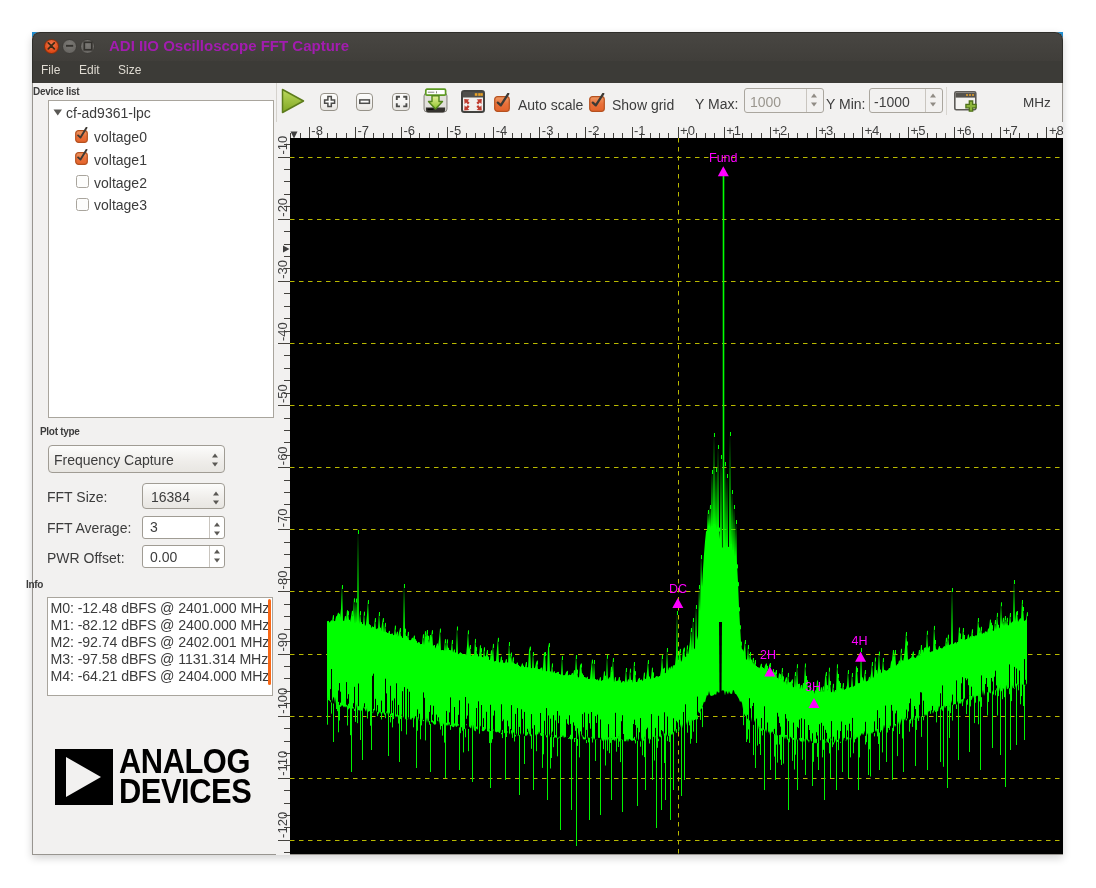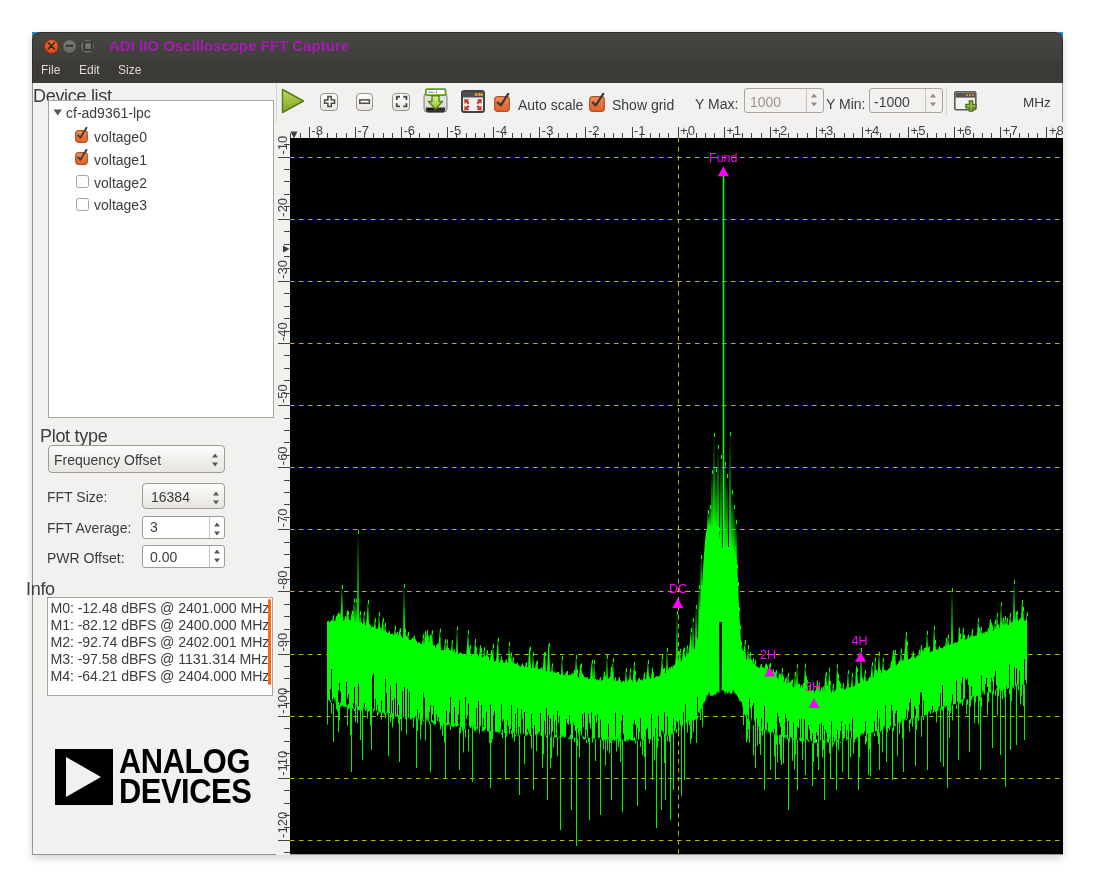--- a/index.html
+++ b/index.html
@@ -7,21 +7,21 @@
   background:#f2f1f0; border:1px solid #989590; border-top:none; border-radius:8px 8px 0 0;
   box-shadow:0 3px 8px rgba(0,0,0,0.18); }
 #titlebar { position:absolute; left:32px; top:32px; width:1031px; height:29px;
   background:linear-gradient(#484642,#403e3a); border-radius:8px 8px 0 0; border:1px solid #2f2e2a; border-bottom:none; }
 #menubar { position:absolute; left:32px; top:61px; width:1031px; height:22px; background:#3c3b37;
   border-left:1px solid #2f2e2a; border-right:1px solid #2f2e2a; }
 .corner { position:absolute; width:8px; height:5px; background:#2191d5; }
 #title { position:absolute; left:109px; top:36.5px; color:#a21caf; font-size:15px; font-weight:bold; letter-spacing:0; }
 .wbtn { position:absolute; top:38.5px; width:15px; height:15px; border-radius:50%; }
 .menuitem { position:absolute; top:63px; color:#dfdbd2; font-size:12px; }
-.flabel { position:absolute; font-size:18px; font-weight:normal; color:#3c3c3c; letter-spacing:-0.3px; }
+.flabel { position:absolute; font-size:10px; font-weight:bold; color:#3c3c3c; letter-spacing:-0.3px; }
 .txt { position:absolute; font-size:14px; color:#3c3c3c; white-space:nowrap; }
 .whitebox { position:absolute; background:#fff; border:1px solid #a9a59d; }
 .gbtn { position:absolute; background:linear-gradient(#fcfcfb,#efedea 60%,#e8e6e2);
   border:1px solid #a09c94; border-radius:4px; }
 .entry { position:absolute; background:#fff; border:1px solid #a09c94; border-radius:3px; }
 .entry-dis { position:absolute; background:#f2f1f0; border:1px solid #aaa69e; border-radius:3px; }
 .tbtn { position:absolute; width:17.5px; height:18px; background:linear-gradient(#fdfdfc,#f3f2f0 60%,#e7e5e1);
   border:1px solid #969289; border-radius:4px; padding:0; }
 .tbtn svg { position:absolute; left:-0.5px; top:-0.5px; }
 .aditxt { position:absolute; font-size:34.5px; font-weight:bold; color:#000; letter-spacing:-0.5px;
@@ -64,21 +64,21 @@
 </svg>
 <svg width="19" height="19" style="position:absolute;left:75px;top:149px">
 <rect x="0.7" y="3.7" width="11.6" height="11.6" rx="2.8" fill="url(#og)" stroke="#b5511f" stroke-width="1.2"></rect>
 <path d="M3.1 8.4 L5.5 10.6 L11.5 0.7" stroke="#3e3a35" stroke-width="1.9" fill="none" stroke-linecap="round" stroke-linejoin="round"></path>
 </svg>
 <div style="position:absolute;left:76px;top:175px;width:13px;height:13px;background:#fdfdfc;border:1px solid #a9a59d;border-radius:2.5px"></div>
 <div style="position:absolute;left:76px;top:197.5px;width:13px;height:13px;background:#fdfdfc;border:1px solid #a9a59d;border-radius:2.5px"></div>
 
 <div class="flabel" style="left:40px;top:426px">Plot type</div>
 <div class="gbtn" style="left:48px;top:445px;width:177px;height:28px"></div>
-<div class="txt" style="left:54px;top:452px">Frequency Offset</div>
+<div class="txt" style="left:54px;top:452px">Frequency Capture</div>
 <svg width="8" height="16" style="position:absolute;left:210.5px;top:452px">
 <path d="M4 1.5 L7 5.5 L1 5.5 Z" fill="#5a5854"></path>
 <path d="M4 14.5 L7 10.5 L1 10.5 Z" fill="#5a5854"></path>
 </svg>
 <div class="txt" style="left:47px;top:489px">FFT Size:</div>
 <div class="gbtn" style="left:142px;top:483px;width:83px;height:26px"></div>
 <div class="txt" style="left:151px;top:489px">16384</div>
 <svg width="8" height="16" style="position:absolute;left:211.5px;top:489.5px">
 <path d="M4 1.5 L7 5.5 L1 5.5 Z" fill="#5a5854"></path>
 <path d="M4 14.5 L7 10.5 L1 10.5 Z" fill="#5a5854"></path>

